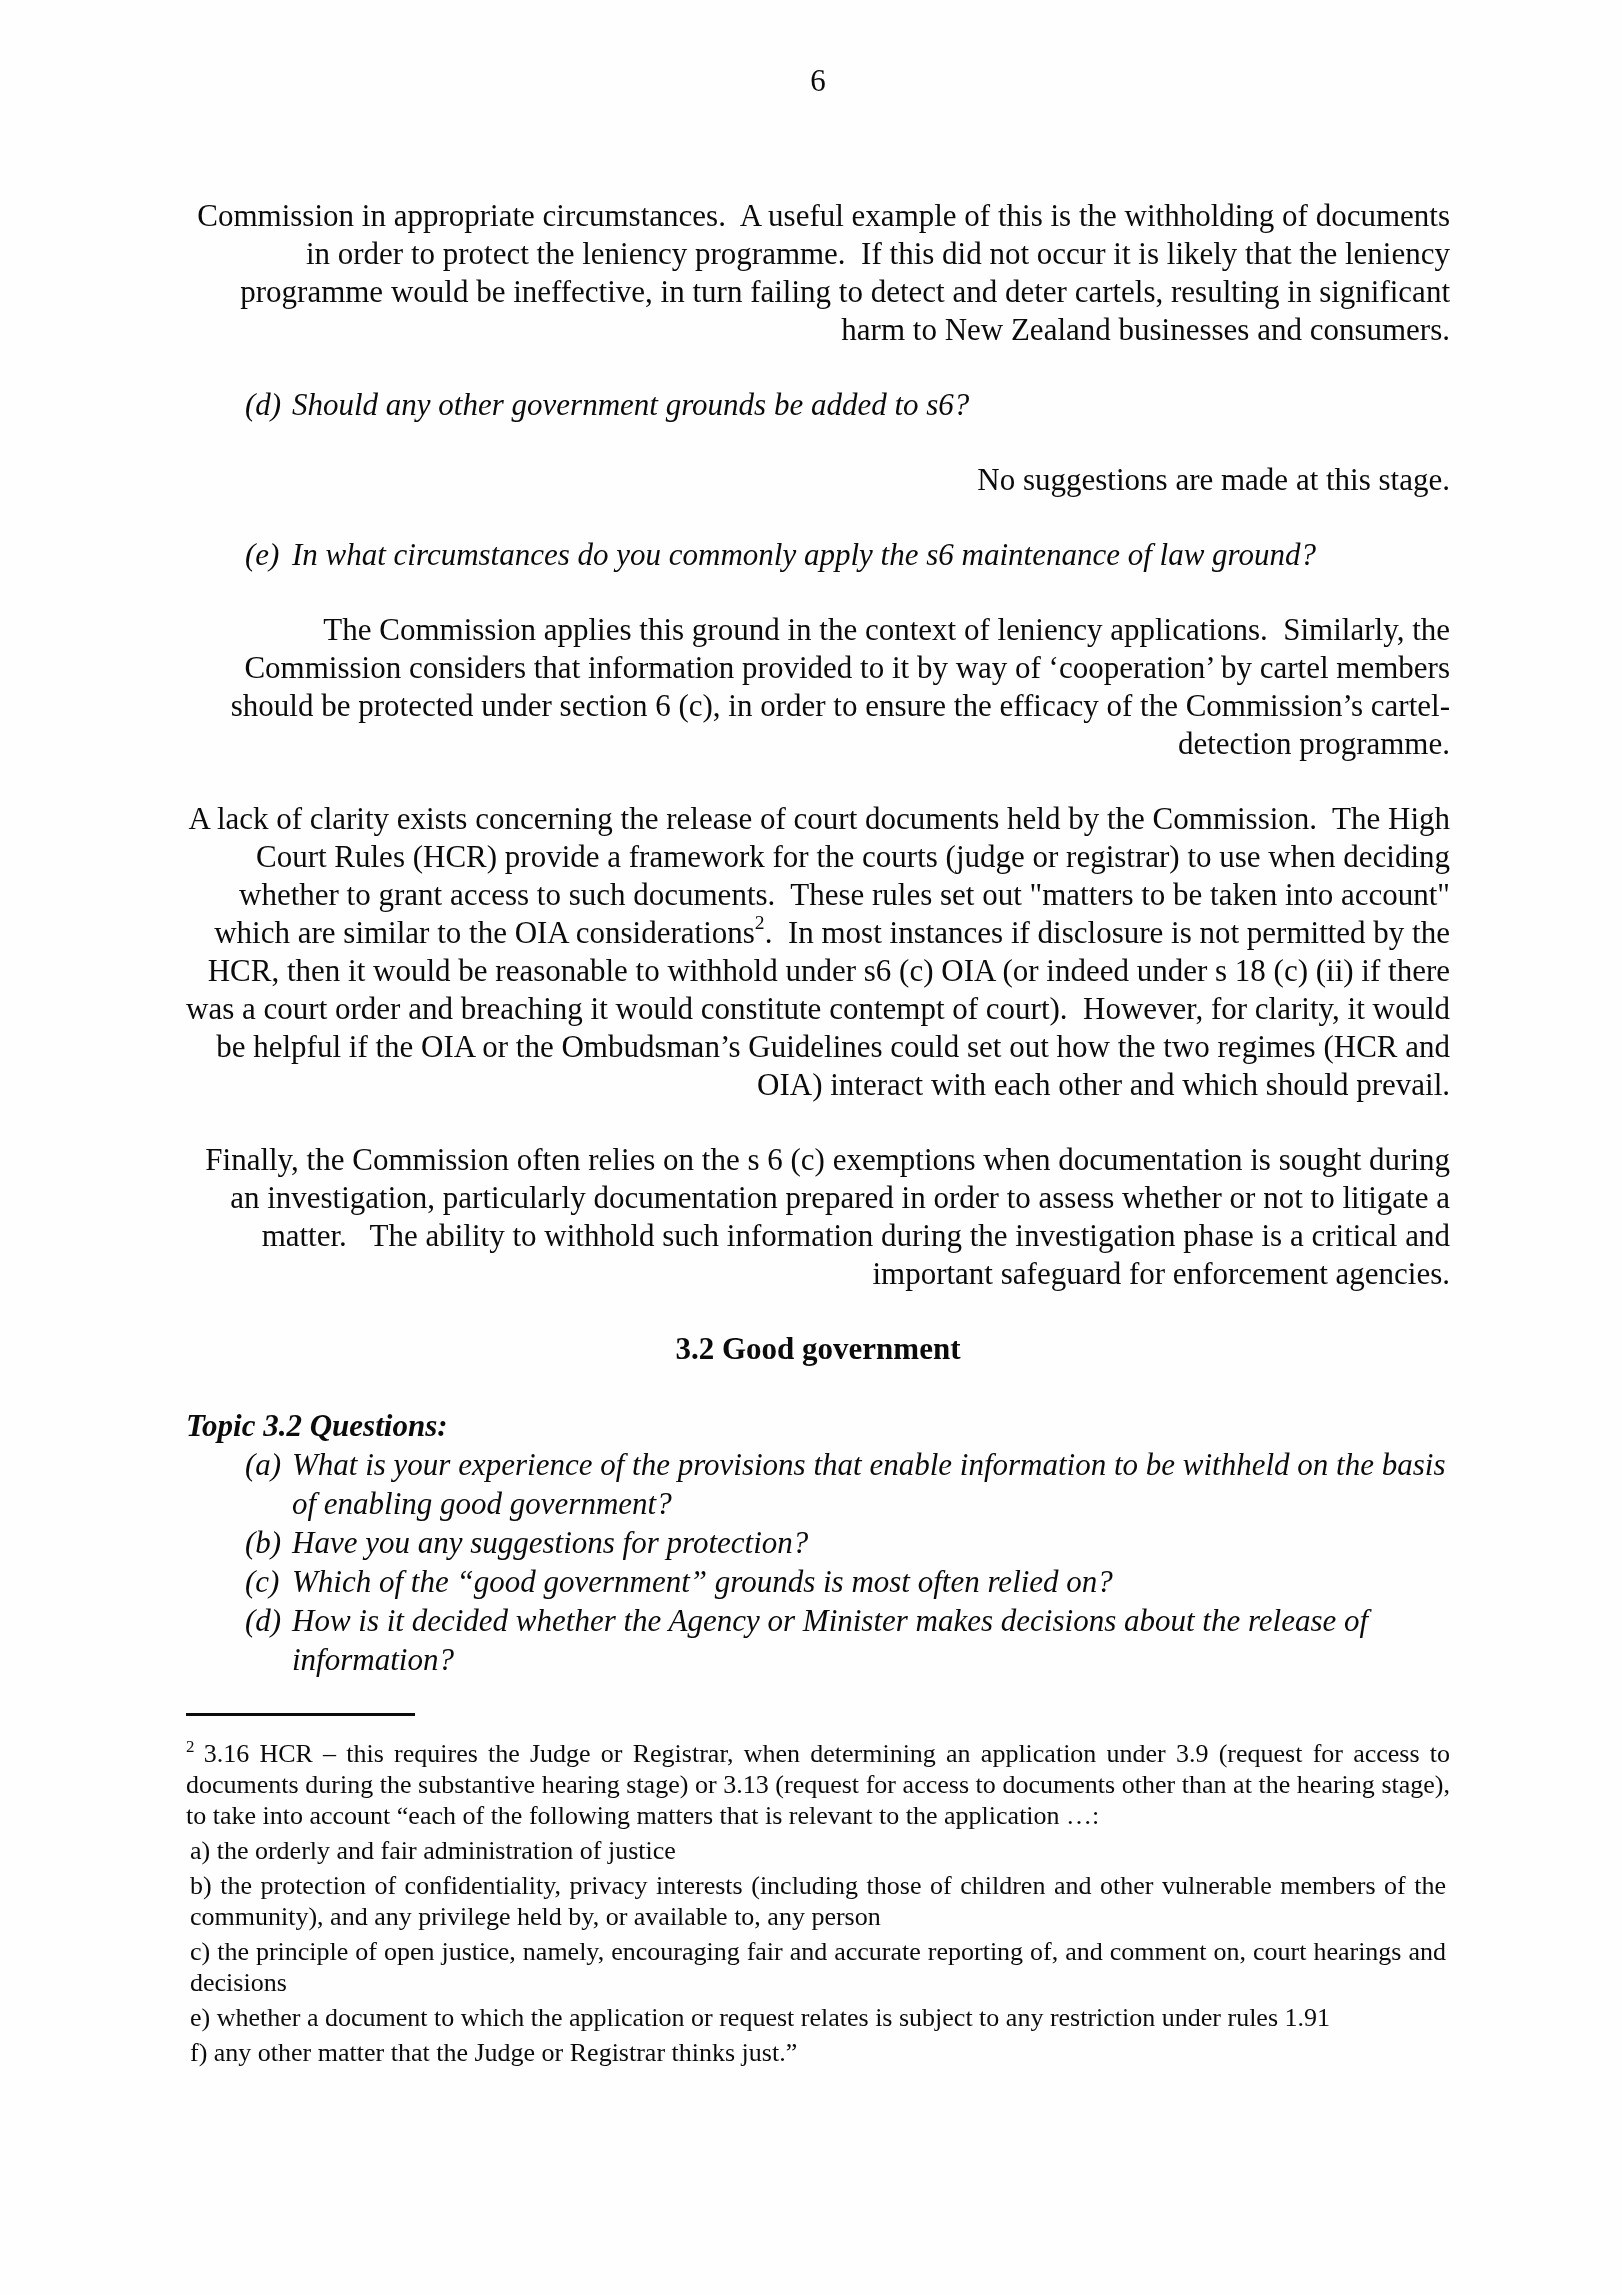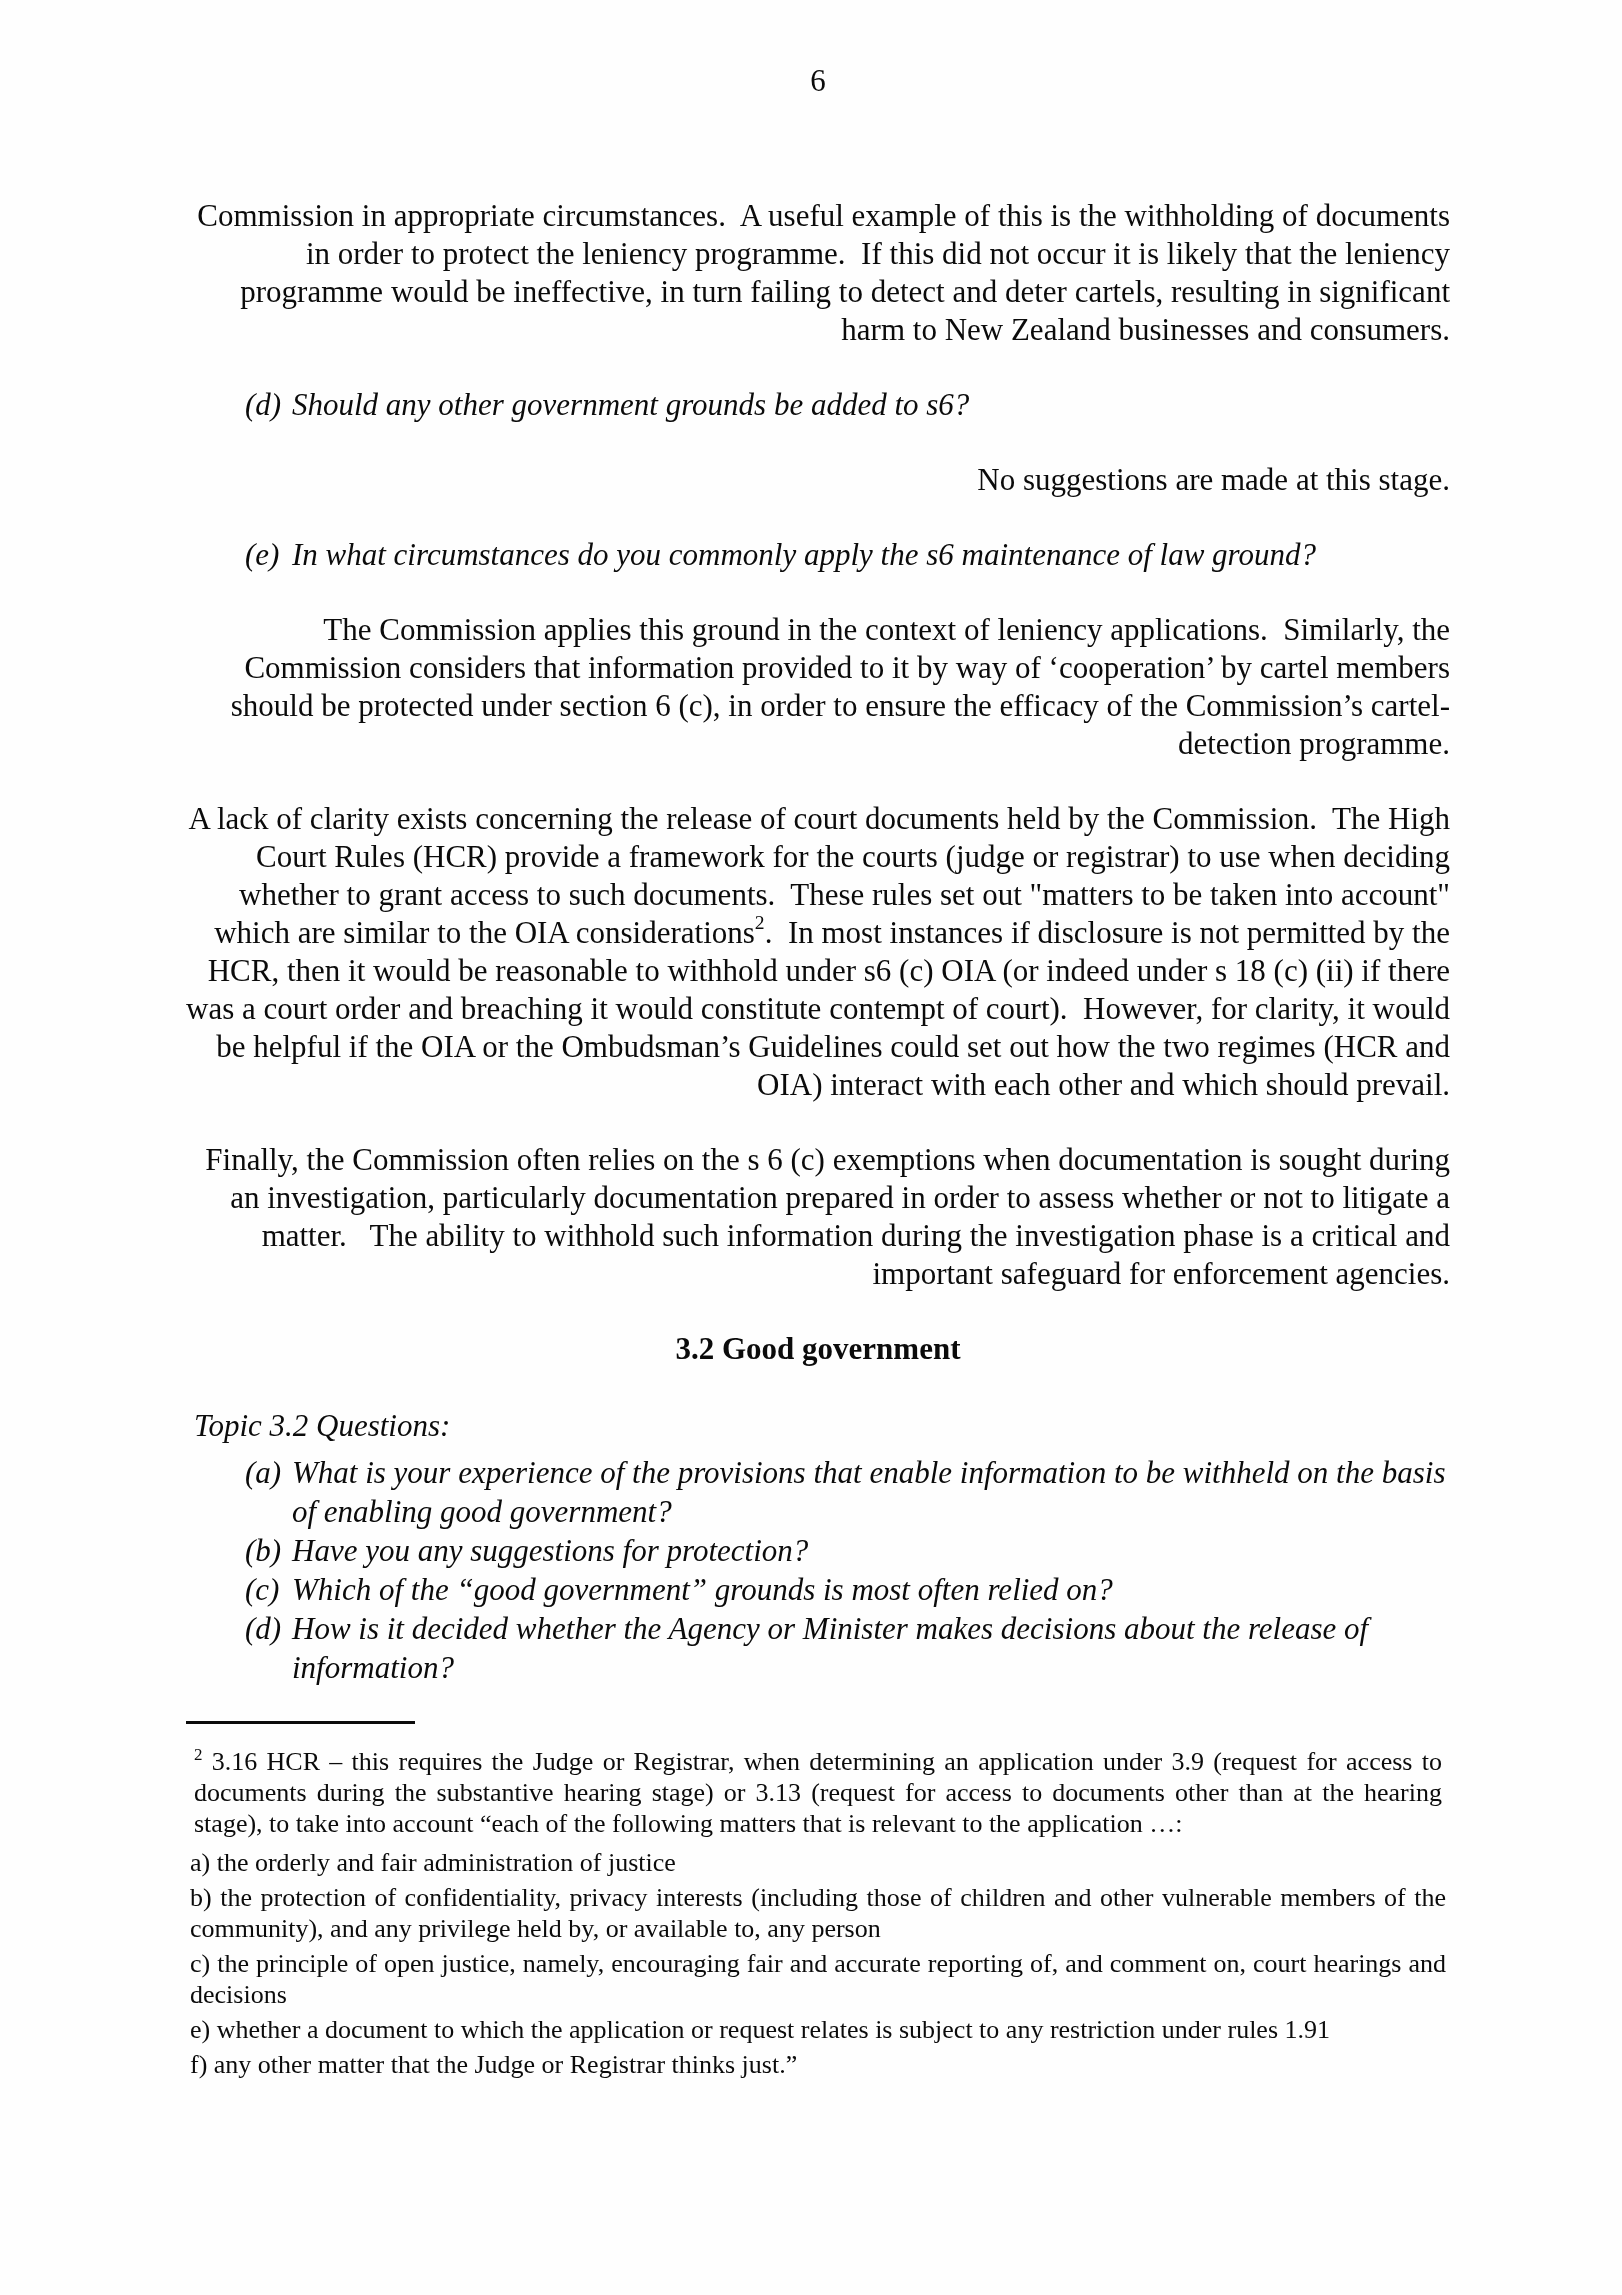--- a/index.html
+++ b/index.html
@@ -58,21 +58,22 @@
     margin: 0 0 39px 0;
     text-align: center;
   }
   .topic-block {
     margin: 0 0 34px 0;
   }
   .topic-label {
     font-style: italic;
     font-size: 31px;
     line-height: 38px;
-    margin: 8px;
+    margin: 0;
+    font-weight: bold;
   }
   .topic-question {
     display: flex;
     margin-left: 59px;
     font-style: italic;
     font-size: 31px;
     line-height: 39px;
   }
   .fn-ref {
     font-size: 19.6px;
@@ -86,21 +87,21 @@
     background: #0b0b0b;
     margin: 2.6px 0 22px 0;
   }
   .footnote {
     font-size: 26px;
     line-height: 31px;
     text-align: justify;
   }
   .fn-intro {
     white-space: pre-wrap;
-    margin: 8px;
+    margin: 0;
   }
   .fn-marker {
     font-size: 17px;
     position: relative;
     top: -10.5px;
     margin-right: 9.2px;
     line-height: 0;
   }
   .fn-item {
     white-space: pre-wrap;

